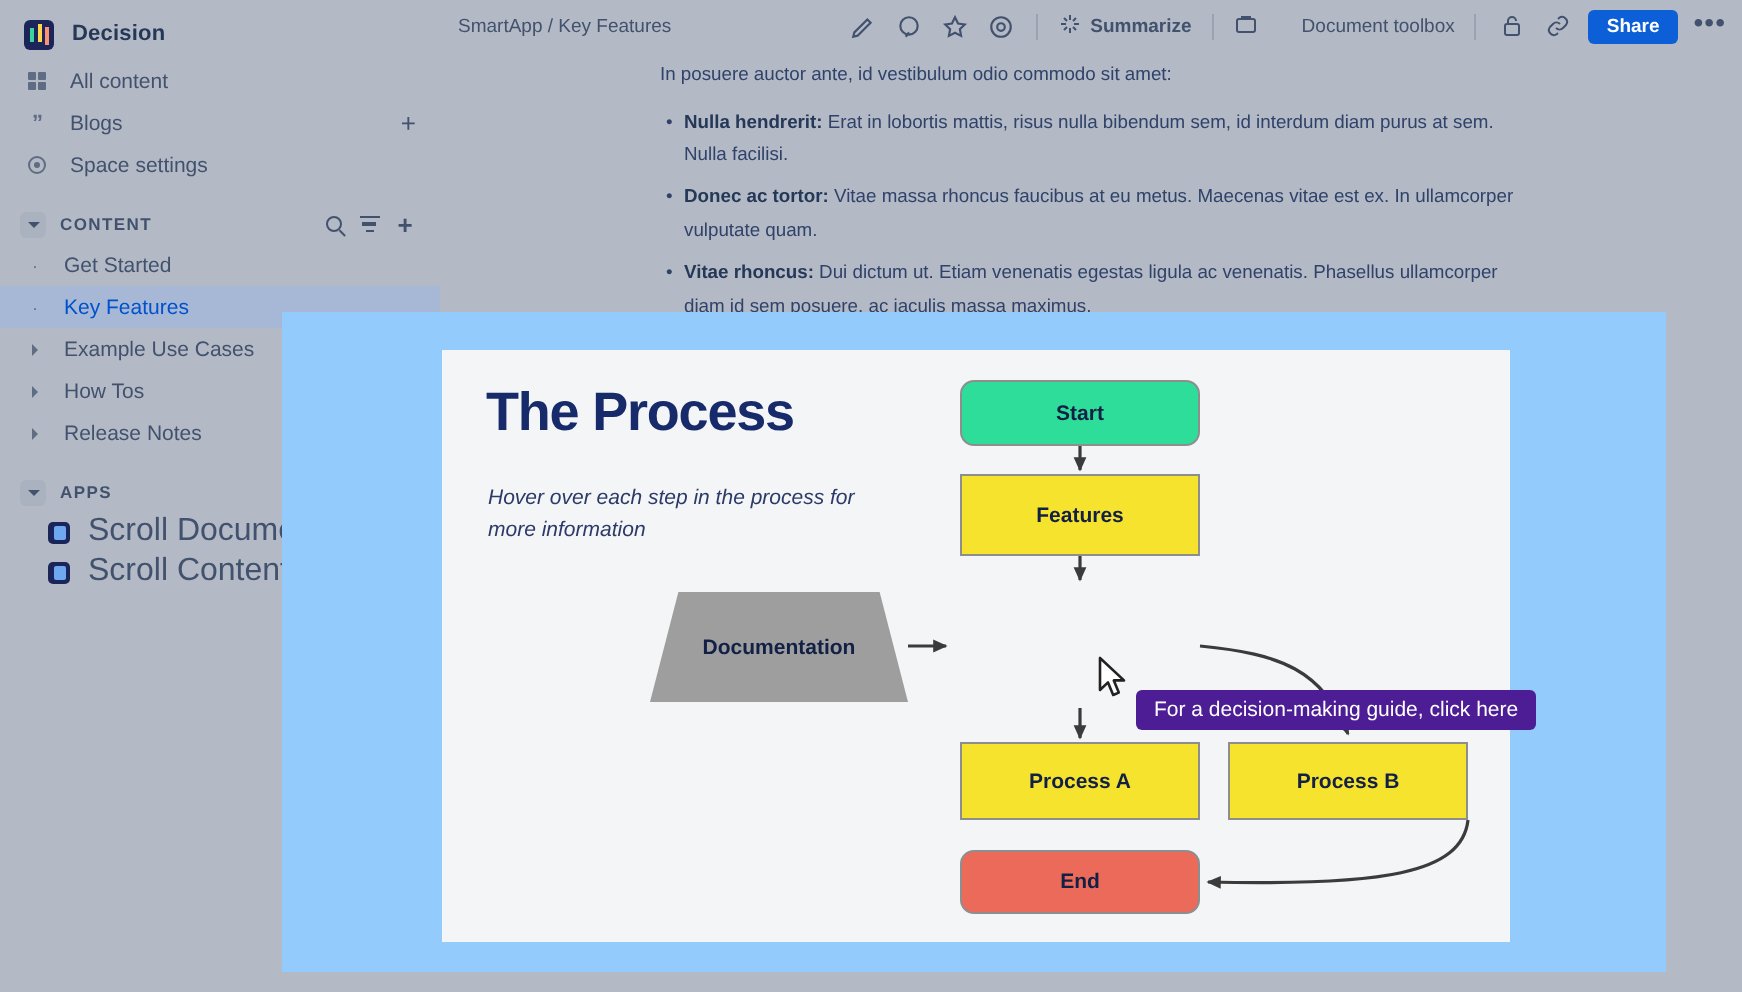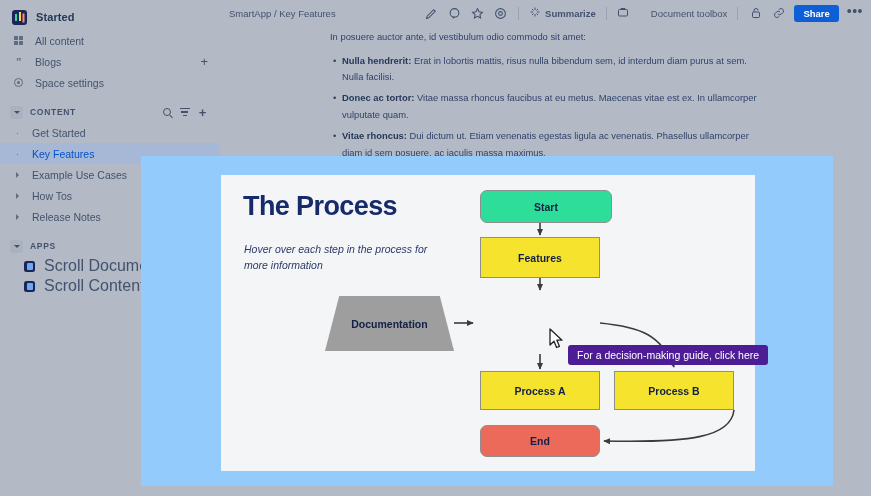--- a/index.html
+++ b/index.html
@@ -128,21 +128,21 @@
 
   
   .fc-title { position:absolute; left:22px; top:16px; font-size:27px; font-weight:bold; color:#172b6b; letter-spacing:-.6px;}
   .fc-sub { position:absolute; left:23px; top:66px; width:210px; font-size:10.5px; font-style:italic; color:#2b3a67; line-height:1.55;}
 
   .node {
     position:absolute; display:flex; align-items:center; justify-content:center;
     font-size:10.5px; font-weight:bold; color:#132046;
     border:1px solid #8e8e8e;
   }
-  .n-start { left:259px; top:15px; width:132px; height:33px; background:#2fdd9a; border-radius:7px;}
+  .n-start { left:259px; top:15px; width:120px; height:33px; background:#2fdd9a; border-radius:7px;}
   .n-process { left:259px; top:62px; width:120px; height:41px; background:#f5e32d; }
   .n-decision { left:259px; top:117px; width:120px; height:62px; background:#d4c123;
       border:none; clip-path: polygon(50% 0,100% 50%,50% 100%,0 50%); }
   .n-doc { left:104px; top:121px; width:129px; height:55px; background:#9e9e9e;
       border:none; clip-path: polygon(11% 0, 89% 0, 100% 100%, 0 100%); }
   .n-pa { left:259px; top:196px; width:120px; height:39px; background:#f5e32d;text-align:center;}
   .n-pb { left:393px; top:196px; width:120px; height:39px; background:#f5e32d;}
   .n-end { left:259px; top:250px; width:120px; height:32px; background:#ec6a5a; border-radius:7px;}
 
   .fc-svg { position:absolute; left:0; top:0; width:534px; height:296px; }
@@ -160,21 +160,21 @@
 <body>
 
 <div id="app">
 
   <div class="dim-layer">
 
     <div class="sidebar">
 
       <div class="brand">
         <div class="brand-logo"></div>
-        <span class="brand-name">Started</span>
+        <span class="brand-name">Decision</span>
       </div>
 
       <div class="nav-item">
         <span class="nav-ico">
           <span class="ico-grid">
               <i></i>
               <i></i>
               <i></i>
               <i></i>
             </span>

